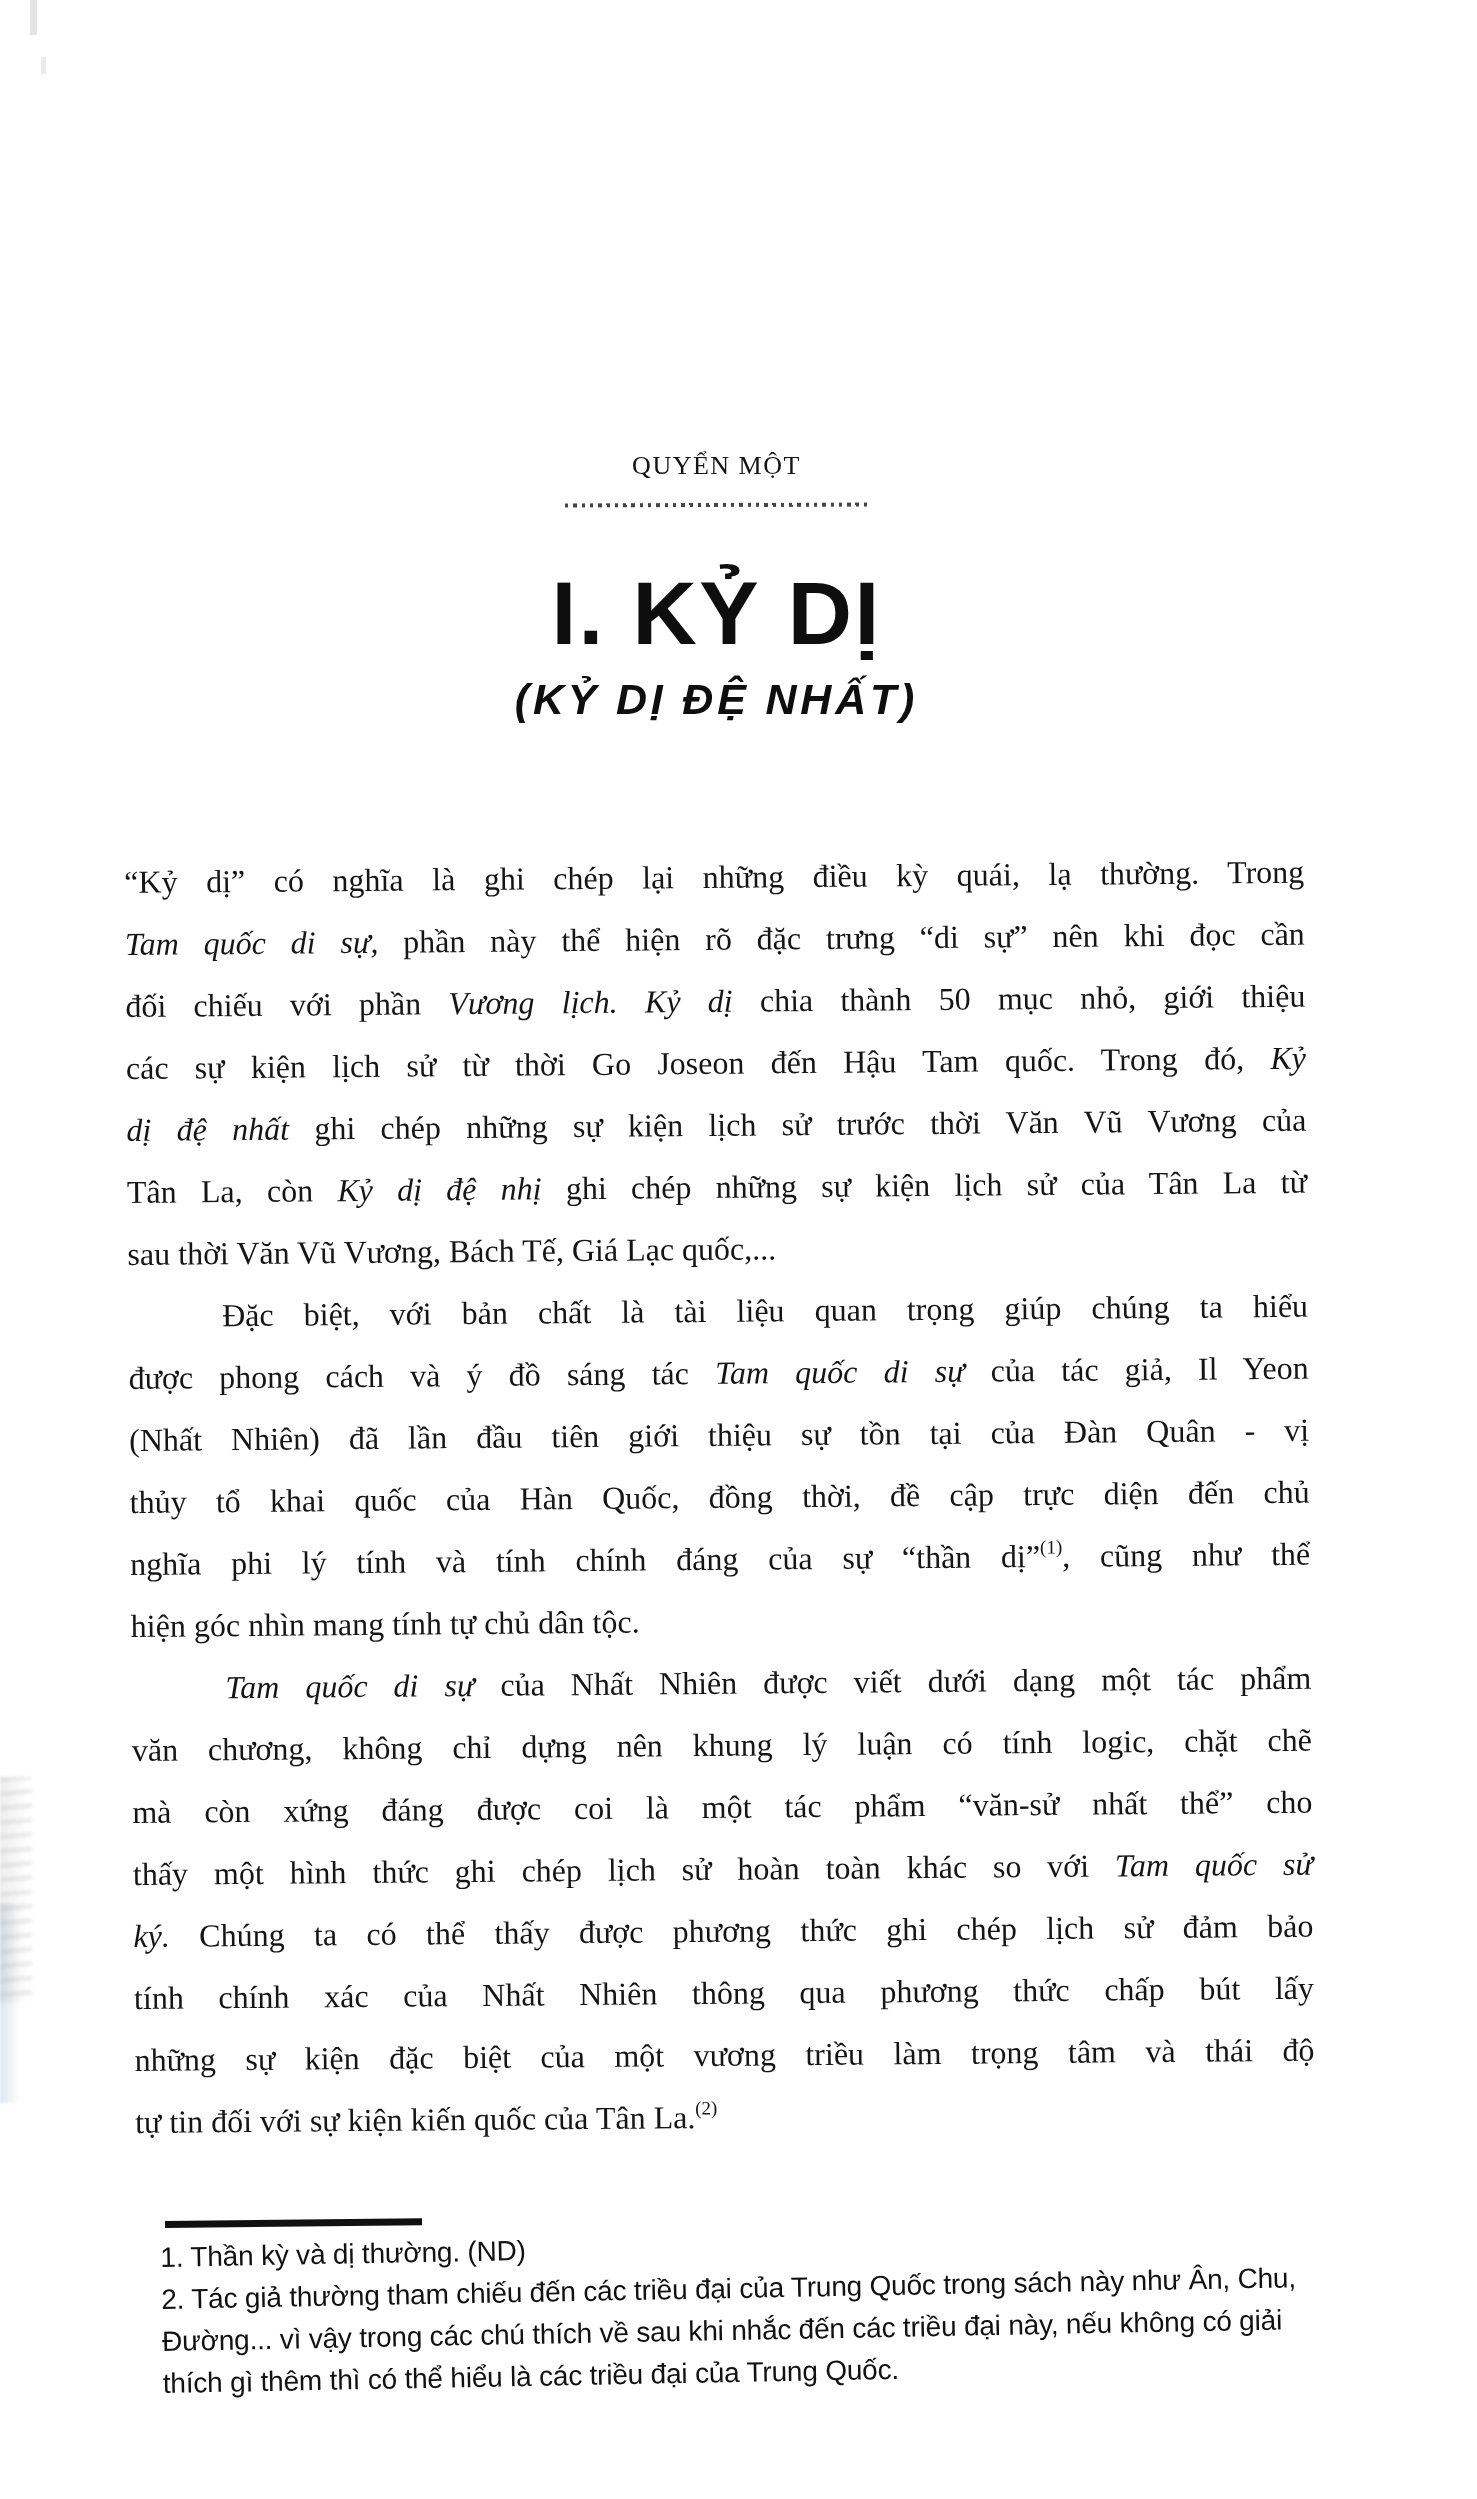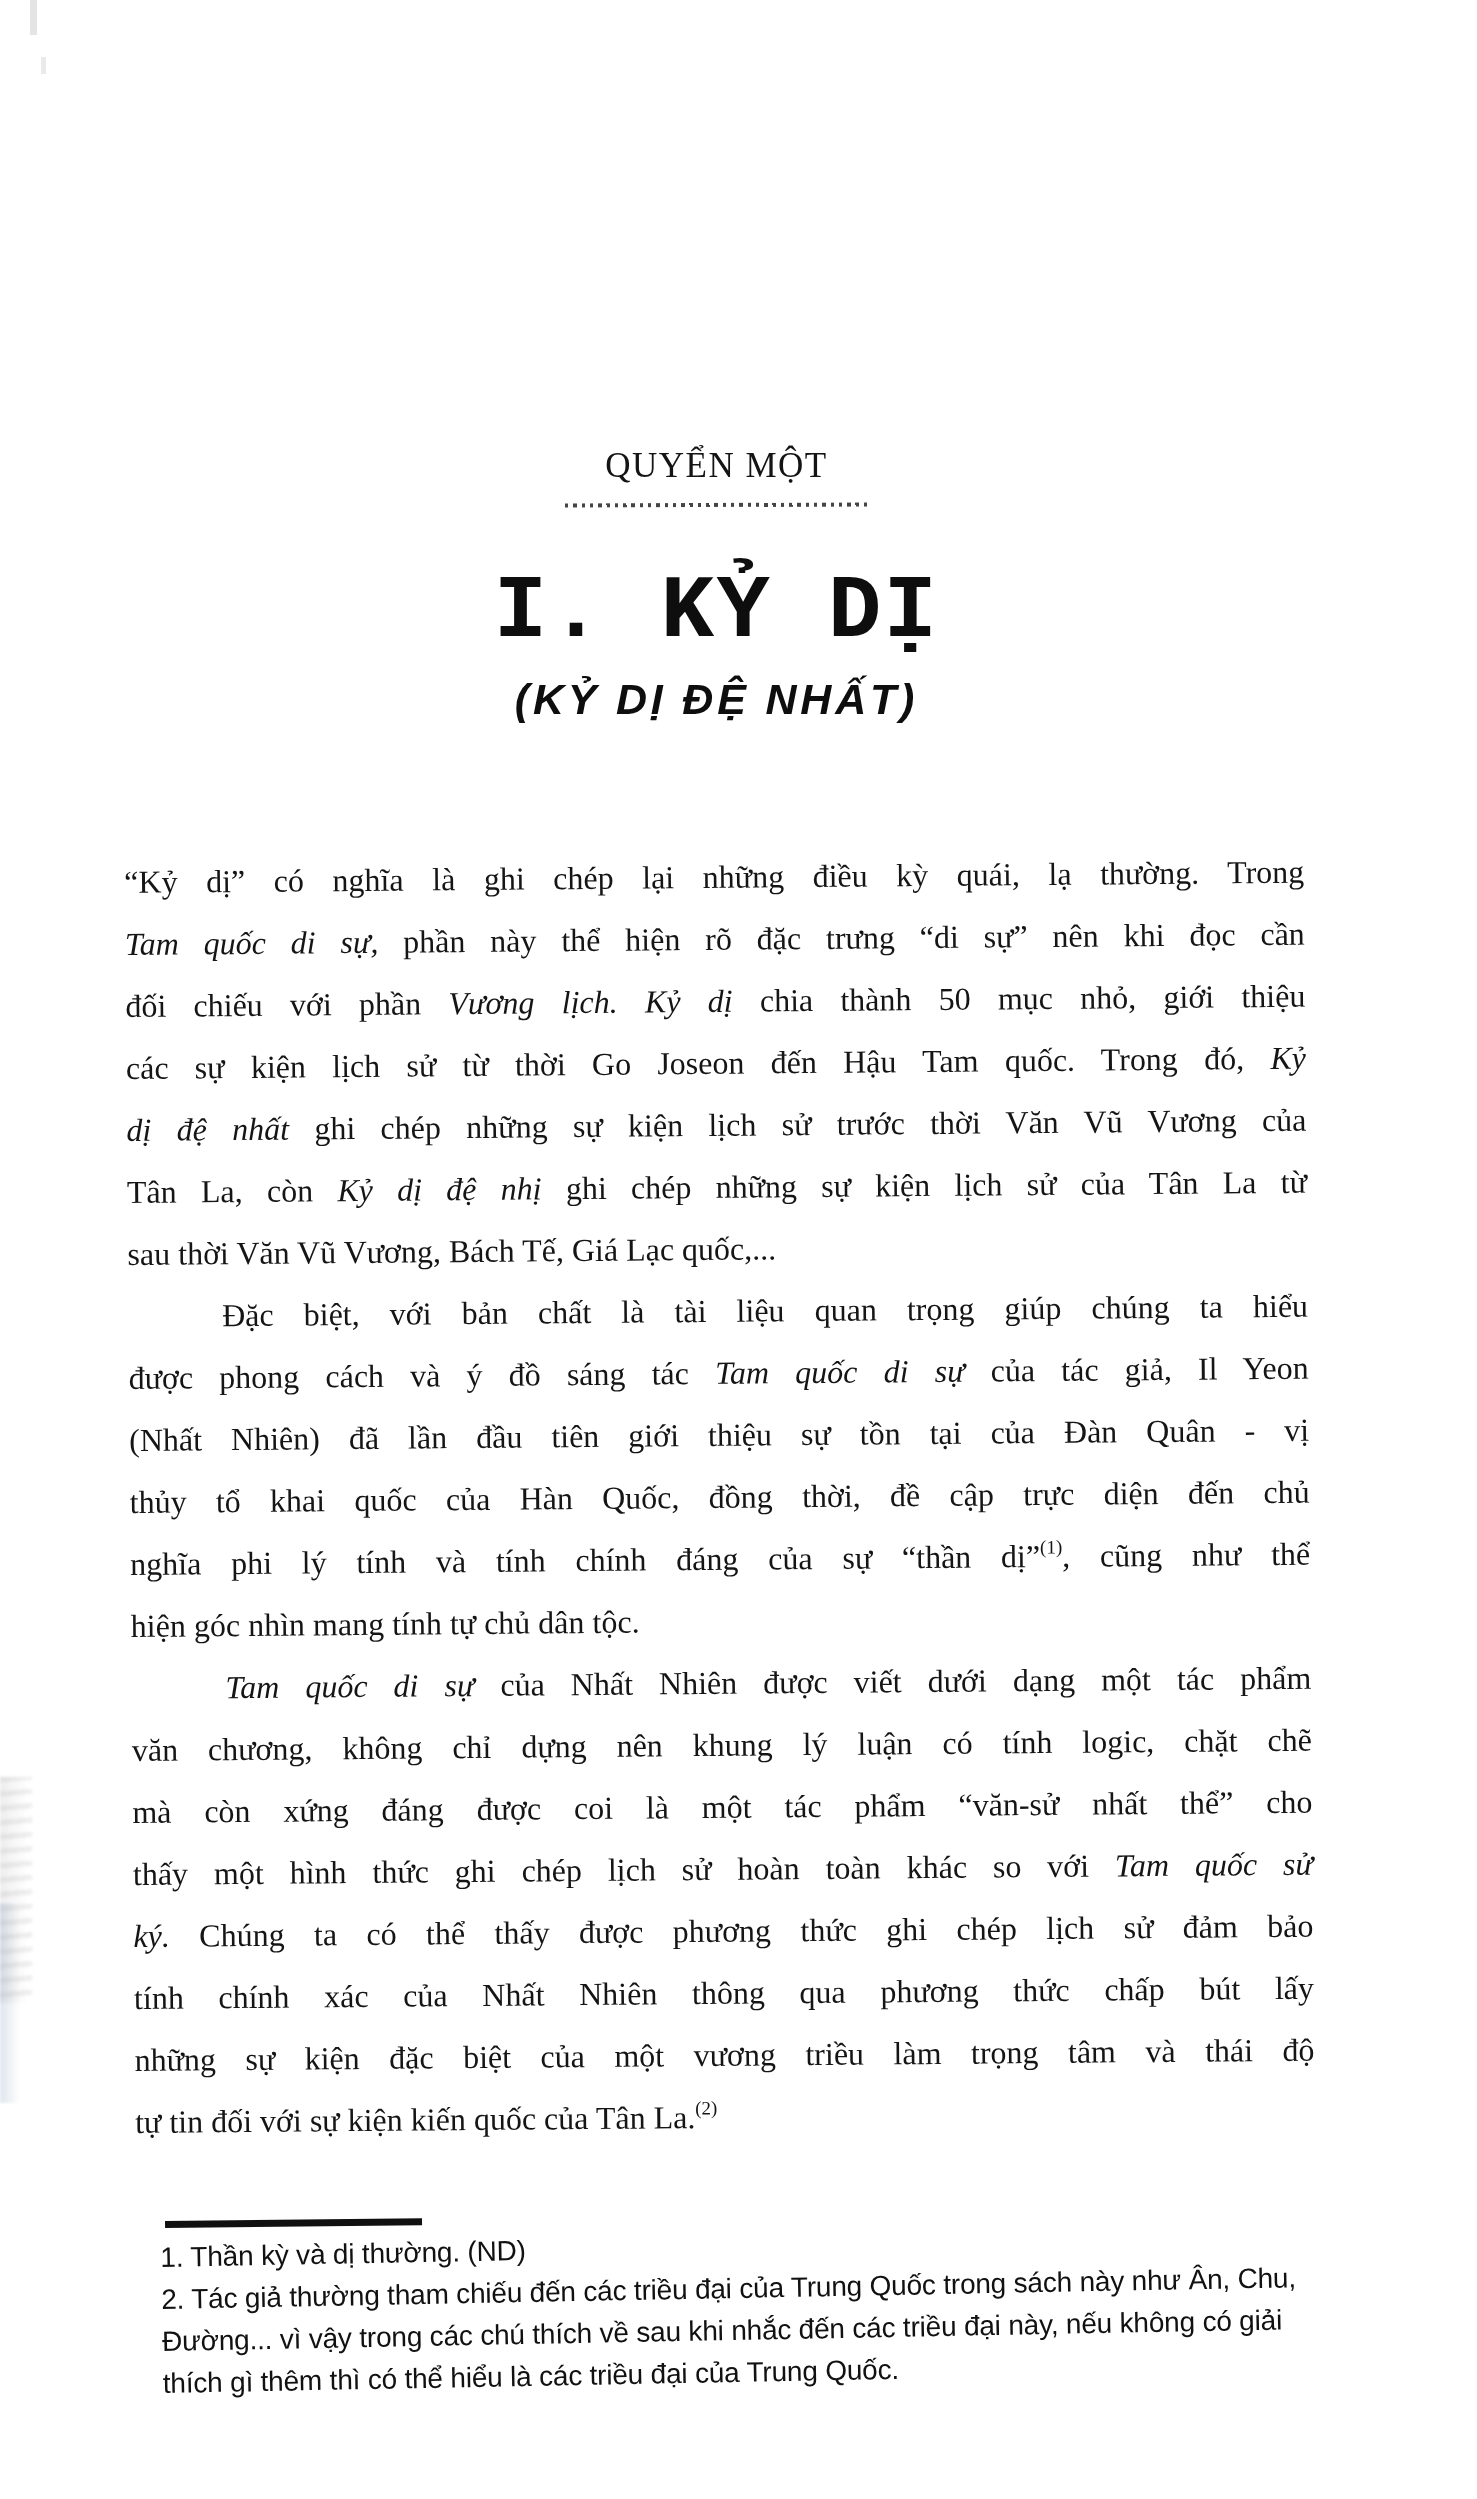--- a/index.html
+++ b/index.html
@@ -14,32 +14,32 @@
   .page {
     position: absolute; inset: 0;
     width: 1477px; height: 2500px;
     background: #ffffff;
   }
   
   .kicker {
     position: absolute; left: 117px; top: 442px; width: 1199px;
     text-align: center;
     font-family: "Liberation Serif", serif;
-    font-size: 35px; line-height: 48px; letter-spacing: 1.5px;
+    font-size: 26px; line-height: 48px; letter-spacing: 1.5px;
     color: #141414;
   }
   .dotted-rule {
     position: absolute; left: 565px; top: 503px; width: 302px; height: 3.8px;
     background: repeating-linear-gradient(90deg, #454545 0 3.4px, transparent 3.4px 8.3px);
     transform: rotate(-0.15deg);
   }
   .main-title {
     position: absolute; left: 117px; top: 564px; width: 1199px;
     text-align: center;
-    font-family: Liberation Mono, monospace;
+    font-family: Liberation Sans, sans-serif;
     font-weight: 700;
     font-size: 89px; line-height: 98px; letter-spacing: 2.3px;
     color: #0e0e0e;
   }
   .subtitle {
     position: absolute; left: 117px; top: 674px; width: 1199px;
     text-align: center;
     font-family: "Liberation Sans", sans-serif;
     font-weight: 700;
     font-size: 43px; line-height: 50px; letter-spacing: 3.8px;

